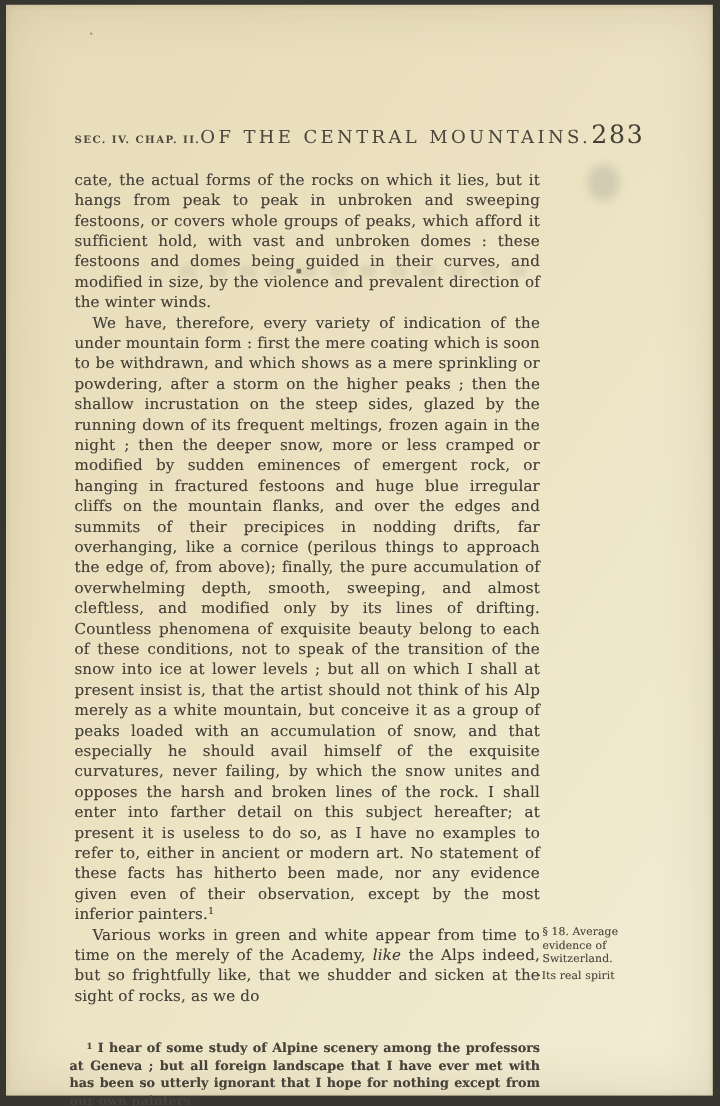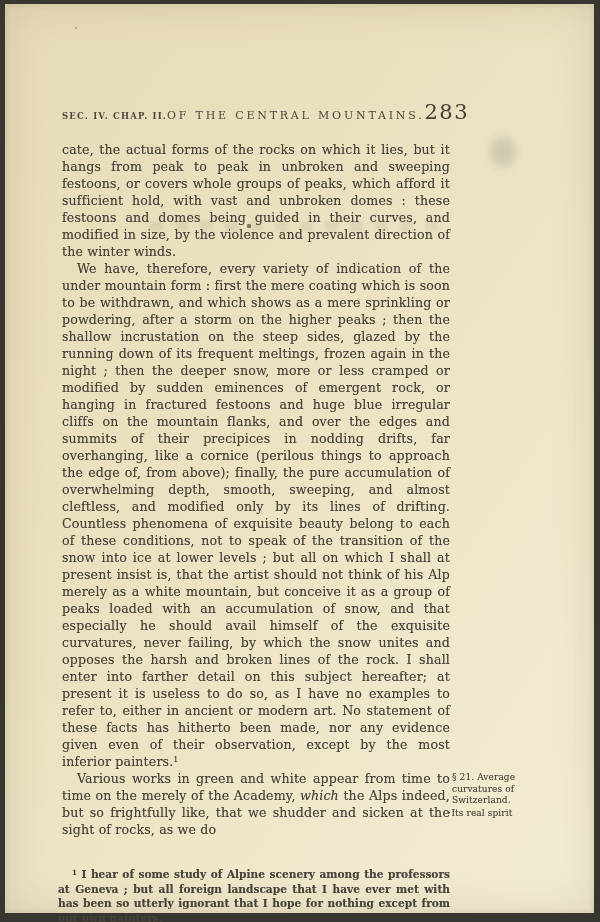--- a/index.html
+++ b/index.html
@@ -15,21 +15,21 @@
   }
   .content{
     position:absolute;left:57px;top:96px;width:388px;
     color:#46423a;
   }
   .running-head{
     display:flex;justify-content:space-between;align-items:baseline;
     white-space:nowrap;
   }
   .head-left{font-size:8.5px;letter-spacing:1.2px;color:#4e4a40;font-weight:bold;}
-  .head-center{font-size:11px;letter-spacing:2.8px;color:#4a463c;}
+  .head-center{font-size:15px;letter-spacing:2.8px;color:#4a463c;}
   .head-right{font-size:21px;letter-spacing:1.5px;color:#444038;}
   .bodytext p{
     margin:0;
     font-size:12.6px;line-height:17px;
     text-align:justify;
     letter-spacing:0.15px;
     color:#45413a;
     text-shadow:0 0 0.5px rgba(70,64,52,0.45);
   }
   .bodytext{margin-top:17px;}
@@ -86,25 +86,25 @@
 
       <p>
         <span>cate, the actual forms of the rocks on which it lies, but it hangs from peak to peak in unbroken and sweeping festoons, or covers whole groups of peaks, which afford it sufficient hold, with vast and unbroken domes : these festoons and domes being guided in their curves, and modified in size, by the violence and prevalent direction of the winter winds.</span>
       </p>
 
       <p class="indent">
         <span>We have, therefore, every variety of indication of the under mountain form : first the mere coating which is soon to be withdrawn, and which shows as a mere sprinkling or powdering, after a storm on the higher peaks ; then the shallow incrustation on the steep sides, glazed by the running down of its frequent meltings, frozen again in the night ; then the deeper snow, more or less cramped or modified by sudden eminences of emergent rock, or hanging in fractured festoons and huge blue irregular cliffs on the mountain flanks, and over the edges and summits of their precipices in nodding drifts, far overhanging, like a cornice (perilous things to approach the edge of, from above); finally, the pure accumulation of overwhelming depth, smooth, sweeping, and almost cleftless, and modified only by its lines of drifting. Countless phenomena of exquisite beauty belong to each of these conditions, not to speak of the transition of the snow into ice at lower levels ; but all on which I shall at present insist is, that the artist should not think of his Alp merely as a white mountain, but conceive it as a group of peaks loaded with an accumulation of snow, and that especially he should avail himself of the exquisite curvatures, never failing, by which the snow unites and opposes the harsh and broken lines of the rock. I shall enter into farther detail on this subject hereafter; at present it is useless to do so, as I have no examples to refer to, either in ancient or modern art. No statement of these facts has hitherto been made, nor any evidence given even of their observation, except by the most inferior painters.</span><sup class="fnref">1</sup>
       </p>
 
       <p class="indent rel">
-        <span>Various works in green and white appear from time to time on the merely of the Academy, </span><em>which</em><span> the Alps indeed, but so frightfully like, that we shudder and sicken at the sight of rocks, as we do</span>
+        <span>Various works in green and white appear from time to time on the merely of the Academy, </span><em>like</em><span> the Alps indeed, but so frightfully like, that we shudder and sicken at the sight of rocks, as we do</span>
 
         <span class="margin-note">
-          <span class="note-line" style="display:block">§ 21. Average</span>
-          <span class="note-line" style="display:block">curvatures of</span>
+          <span class="note-line" style="display:block">§ 18. Average</span>
+          <span class="note-line" style="display:block">evidence of</span>
           <span class="note-line" style="display:block">Switzerland.</span>
           <span class="note-line" style="display:block"><span class="note-mark">-</span><span>Its real spirit</span></span>
         </span>
       </p>
 
       <div class="footnote">
         <sup>1</sup><span> I hear of some study of Alpine scenery among the professors at Geneva ; but all foreign landscape that I have ever met with has been so utterly ignorant that I hope for nothing except from our own painters.</span>
       </div>
 
     </div>

